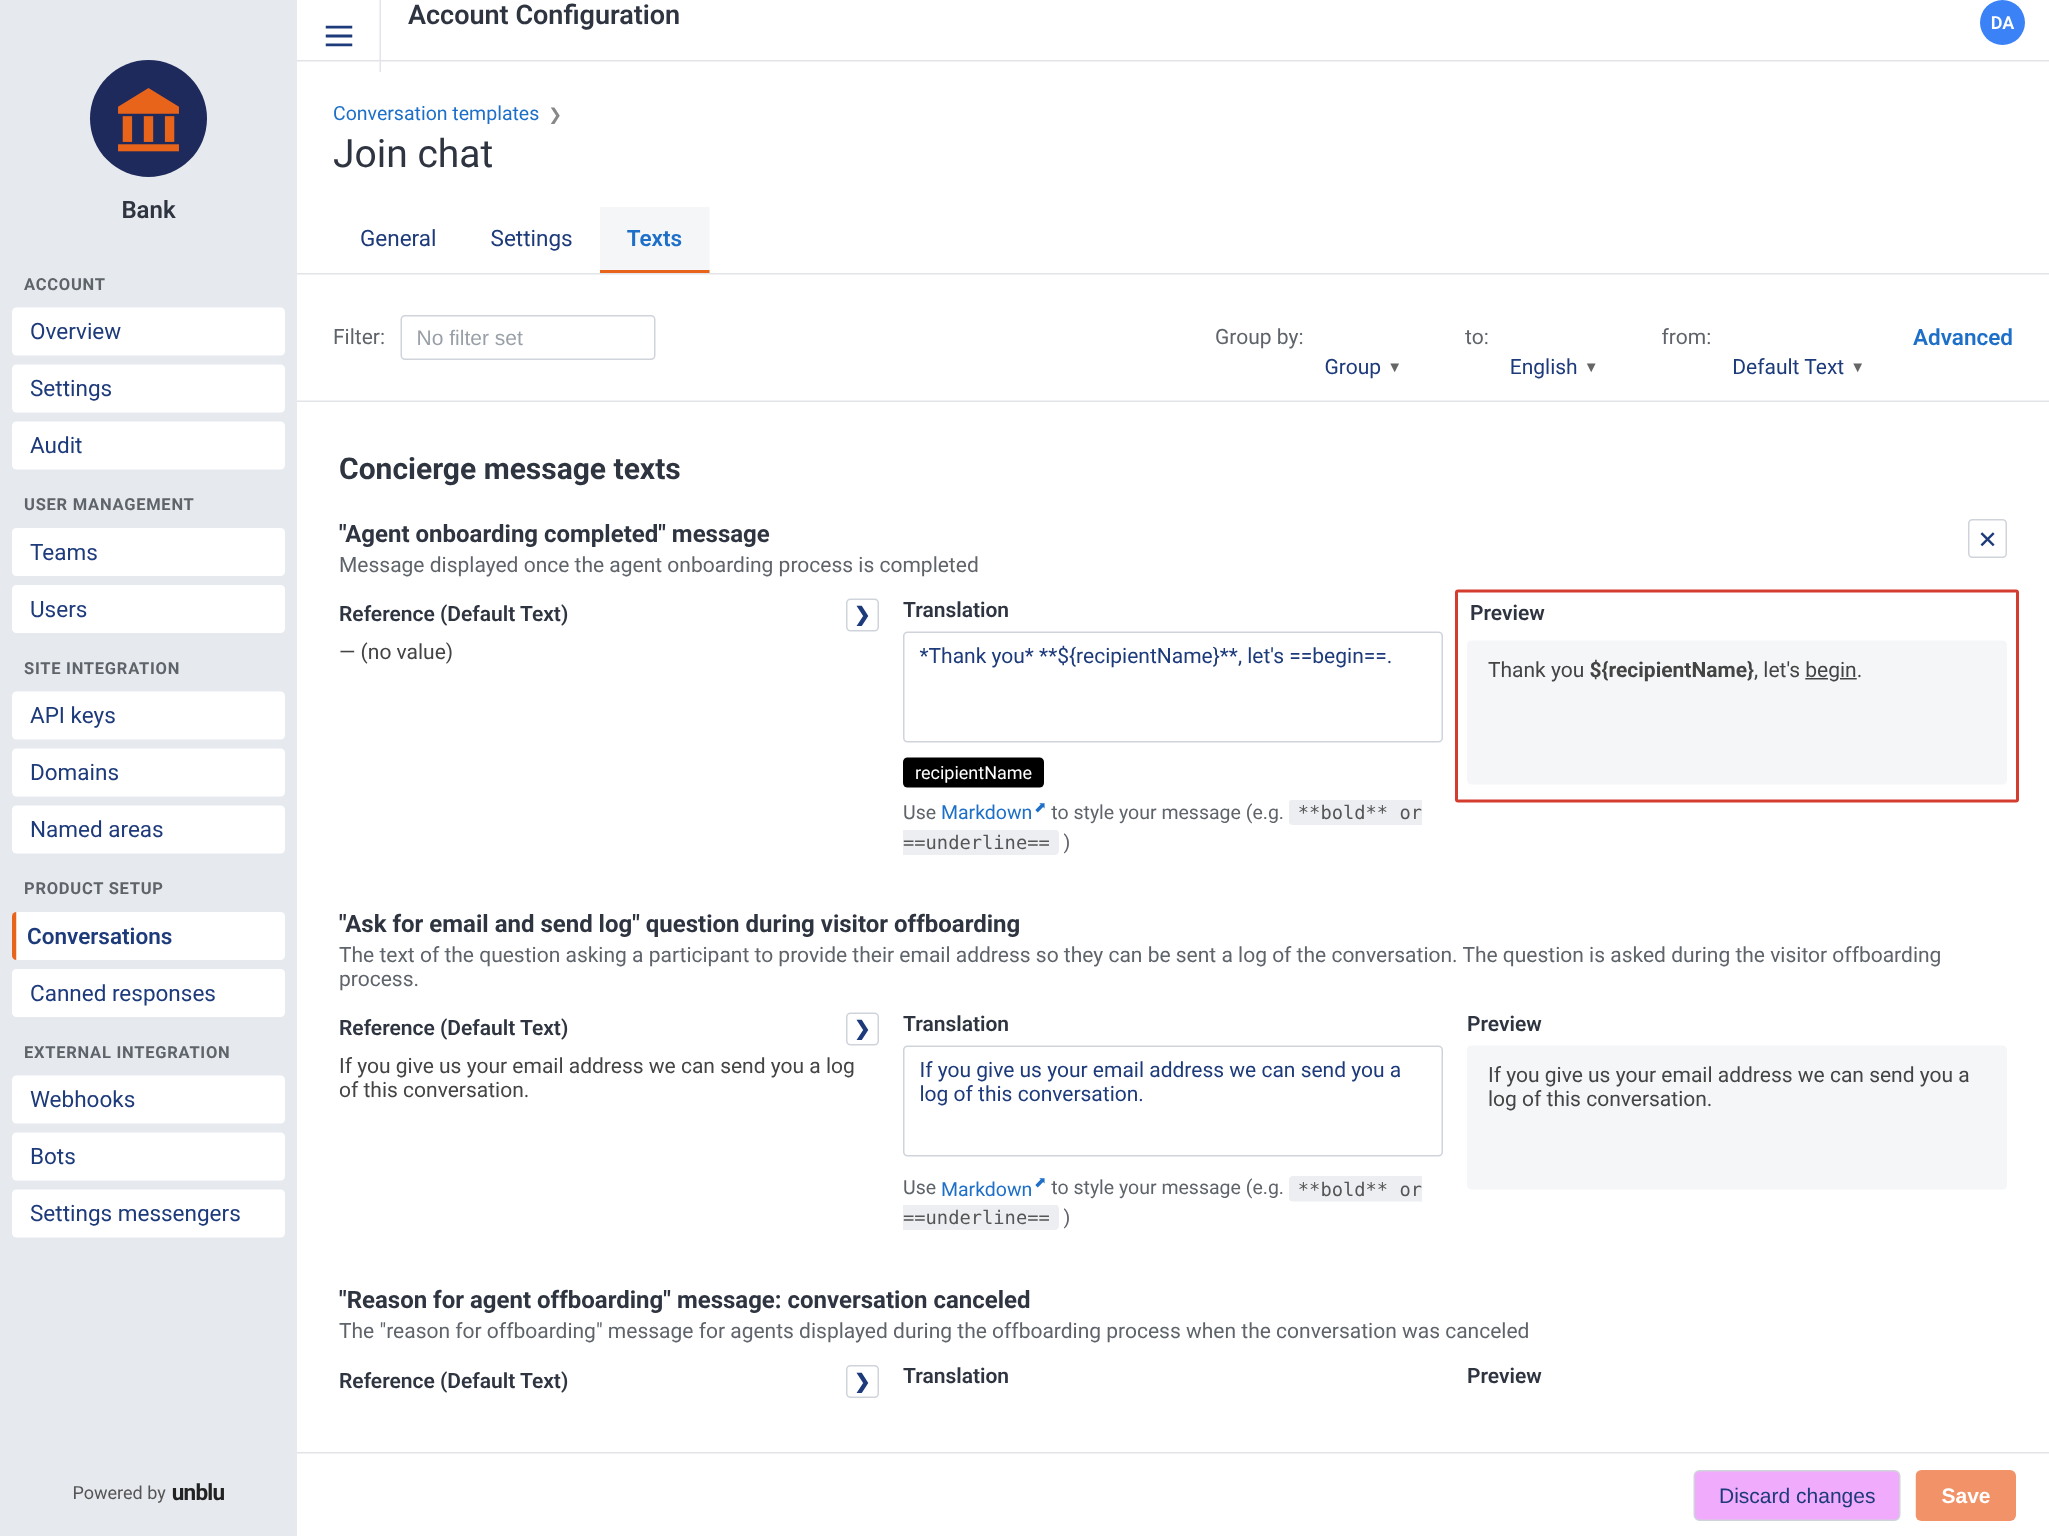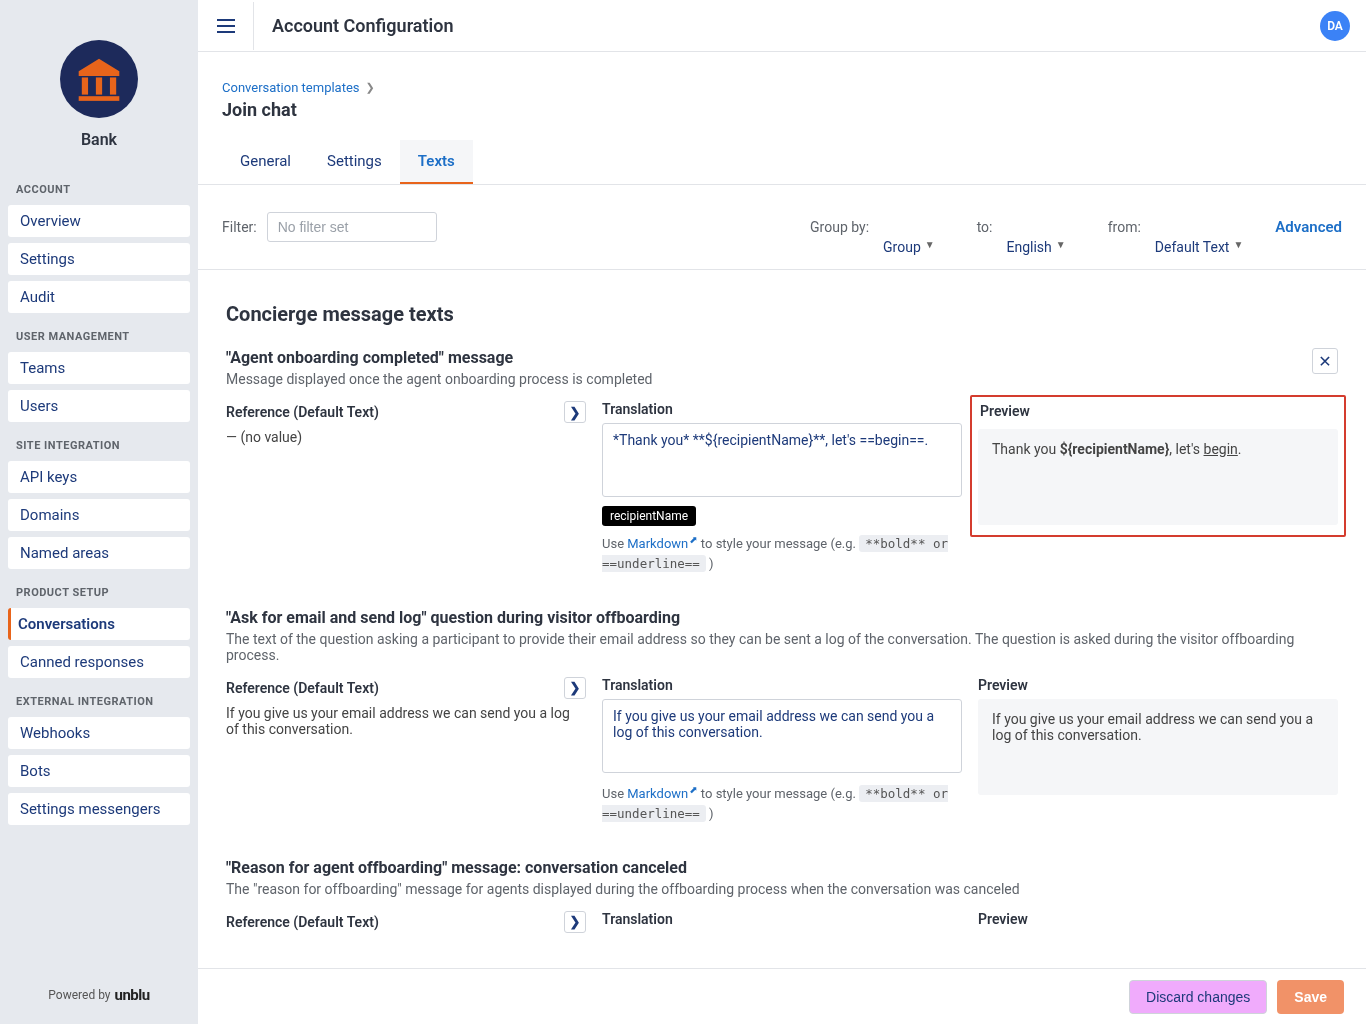--- a/index.html
+++ b/index.html
@@ -67,24 +67,24 @@
   }
   .unblu { font-weight:700; font-size:15px; color:#222; letter-spacing:-0.5px;}
   
   .main {
     flex: 1;
     display: flex;
     flex-direction: column;
     position: relative;
   }
   .topbar {
-    height: 52px;
+    height: 41px;
     border-bottom: 1px solid #e2e4e8;
     display: flex;
-    align-items: center;
+    align-items: flex-start;
     padding: 0 16px 0 0;
   }
   .menu-burger {
     width: 56px; height: 48px;
     display:flex; align-items:center; justify-content:center;
     border-right: 1px solid #e2e4e8;
     cursor:pointer;
     color:#1d3a7a;
   }
   .topbar-title { font-size: 18px; font-weight: 600; color: #2e3440; margin-left: 18px; }
@@ -95,21 +95,21 @@
     background: #3b82f6;
     color: #fff;
     font-size: 12px;
     font-weight: 600;
     display:flex; align-items:center; justify-content:center;
   }
   .header-block { padding: 28px 24px 0; }
   .breadcrumb { font-size: 13px; color: #1d6fc7; display:flex; align-items:center; gap:6px; }
   .breadcrumb a { color: #1d6fc7; text-decoration: none; cursor:pointer; }
   .chev { color:#888; font-size:11px; }
-  .page-title { font-size: 18px; font-weight: 700; color: #2e3440; margin-top: 4px; }
+  .page-title { font-size: 26px; font-weight: 400; color: #2e3440; margin-top: 4px; }
   .tabs {
     display: flex;
     margin-top: 20px;
     border-bottom: 1px solid #e2e4e8;
     padding-left: 24px;
   }
   .tab {
     padding: 12px 18px;
     font-size: 15px;
     color: #1d3a7a;
@@ -135,21 +135,21 @@
     padding: 6px 10px;
     width: 170px;
     font-size: 14px;
     color:#333;
   }
   .filter-input::placeholder { color:#9aa0a8; }
   .spacer { flex:1; }
   .select-like {
     color: #1d3a7a;
     font-size: 14px;
-    display:inline-flex; gap:4px;
+    display:inline-flex; align-items:center; gap:4px;
     cursor:pointer;
     padding: 2px 4px;
     margin-top: 40px;
   }
   .caret { font-size:10px; color:#666; }
   .adv-link { color:#1d6fc7; font-weight:600; margin-left:18px; cursor:pointer; font-size:15px;}
   .label-muted { color:#5f646b; }
   .content-scroll {
     flex:1;
     overflow-y: auto;

